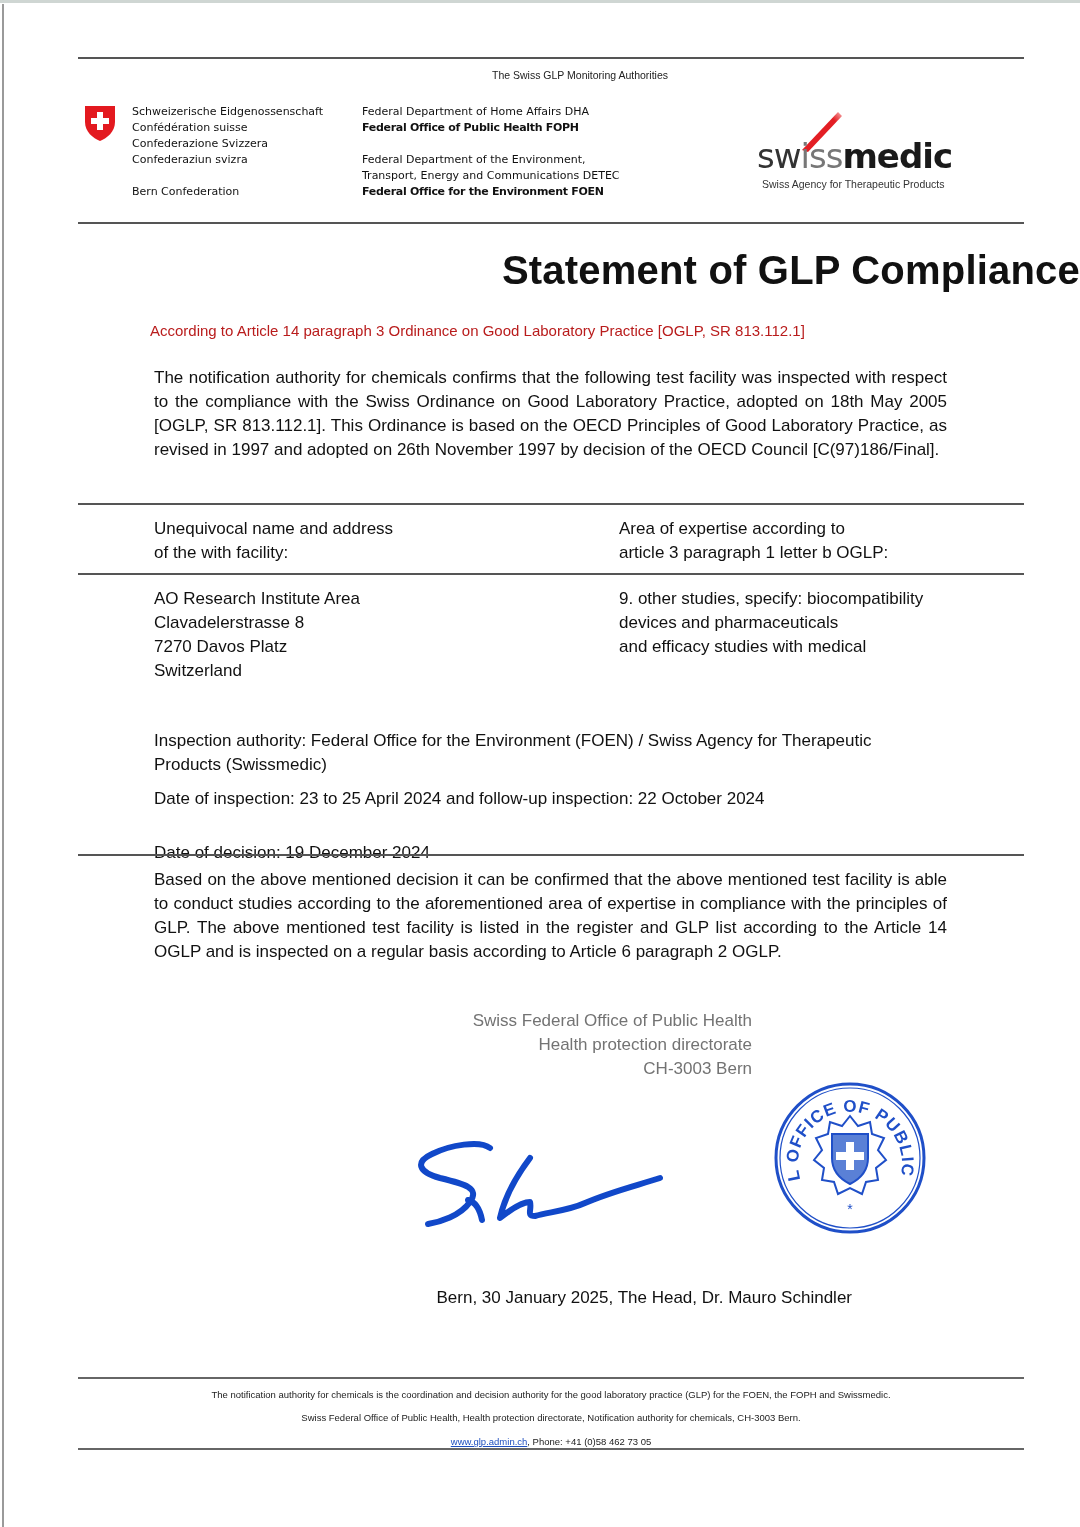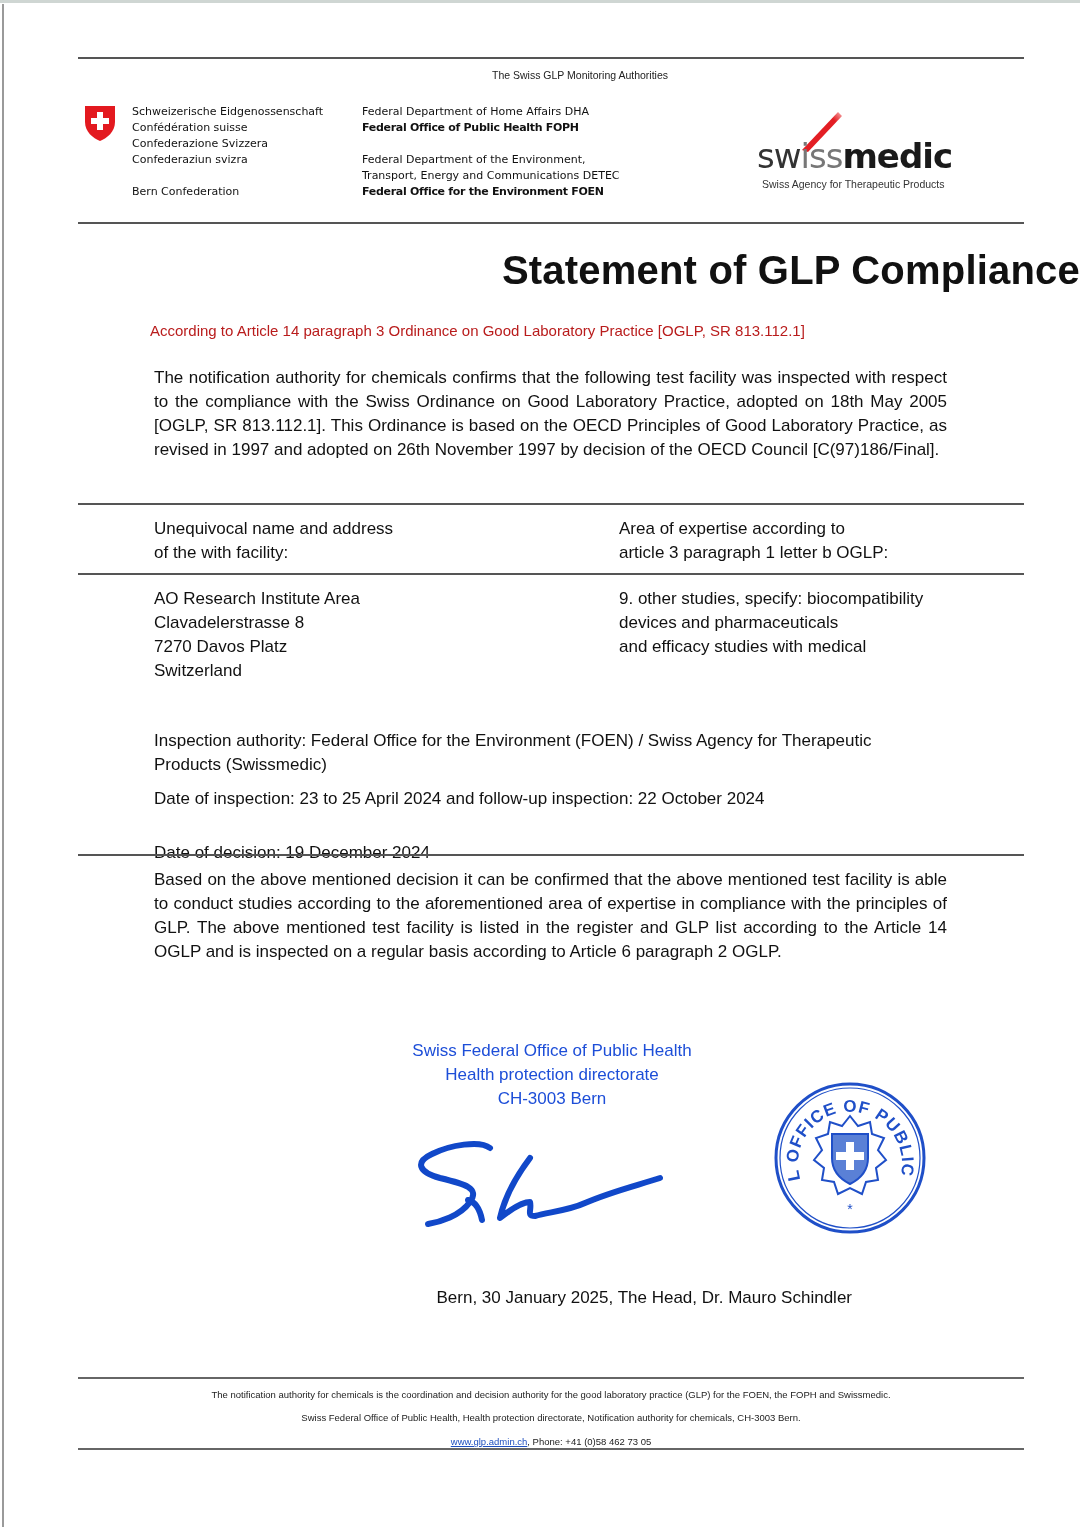--- a/index.html
+++ b/index.html
@@ -32,21 +32,21 @@
 
   .para { position: absolute; left: 154px; width: 793px; font-size: 17px; line-height: 24px; text-align: justify; color: #111; }
   .para-intro { top: 366px; }
   .para-conf { top: 868px; }
 
   .col-left { position: absolute; left: 154px; font-size: 17px; line-height: 24px; color: #111; }
   .col-right { position: absolute; left: 619px; font-size: 17px; line-height: 24px; color: #111; }
 
   .info-line { position: absolute; left: 154px; font-size: 17px; line-height: 24px; color: #111; }
 
-  .sig-block { position: absolute; top: 1039px; left: 352px; width: 400px; text-align: center; font-size: 17px; line-height: 24px; color: #1d4ed8; }
+  .sig-block { position: absolute; top: 1009px; left: 352px; width: 400px; text-align: right; font-size: 17px; line-height: 24px; color: #737373; }
   .signature { position: absolute; left: 410px; top: 1140px; }
   .stamp { position: absolute; left: 770px; top: 1078px; }
   .sign-line { position: absolute; top: 1288px; left: 252px; width: 600px; text-align: right; font-size: 17px; color: #111; }
 
   .footer { position: absolute; left: 78px; width: 946px; text-align: center; font-size: 9.5px; color: #222; }
   .footer a { color: #1f4fbf; text-decoration: underline; }
 </style>
 </head>
 <body>
 

